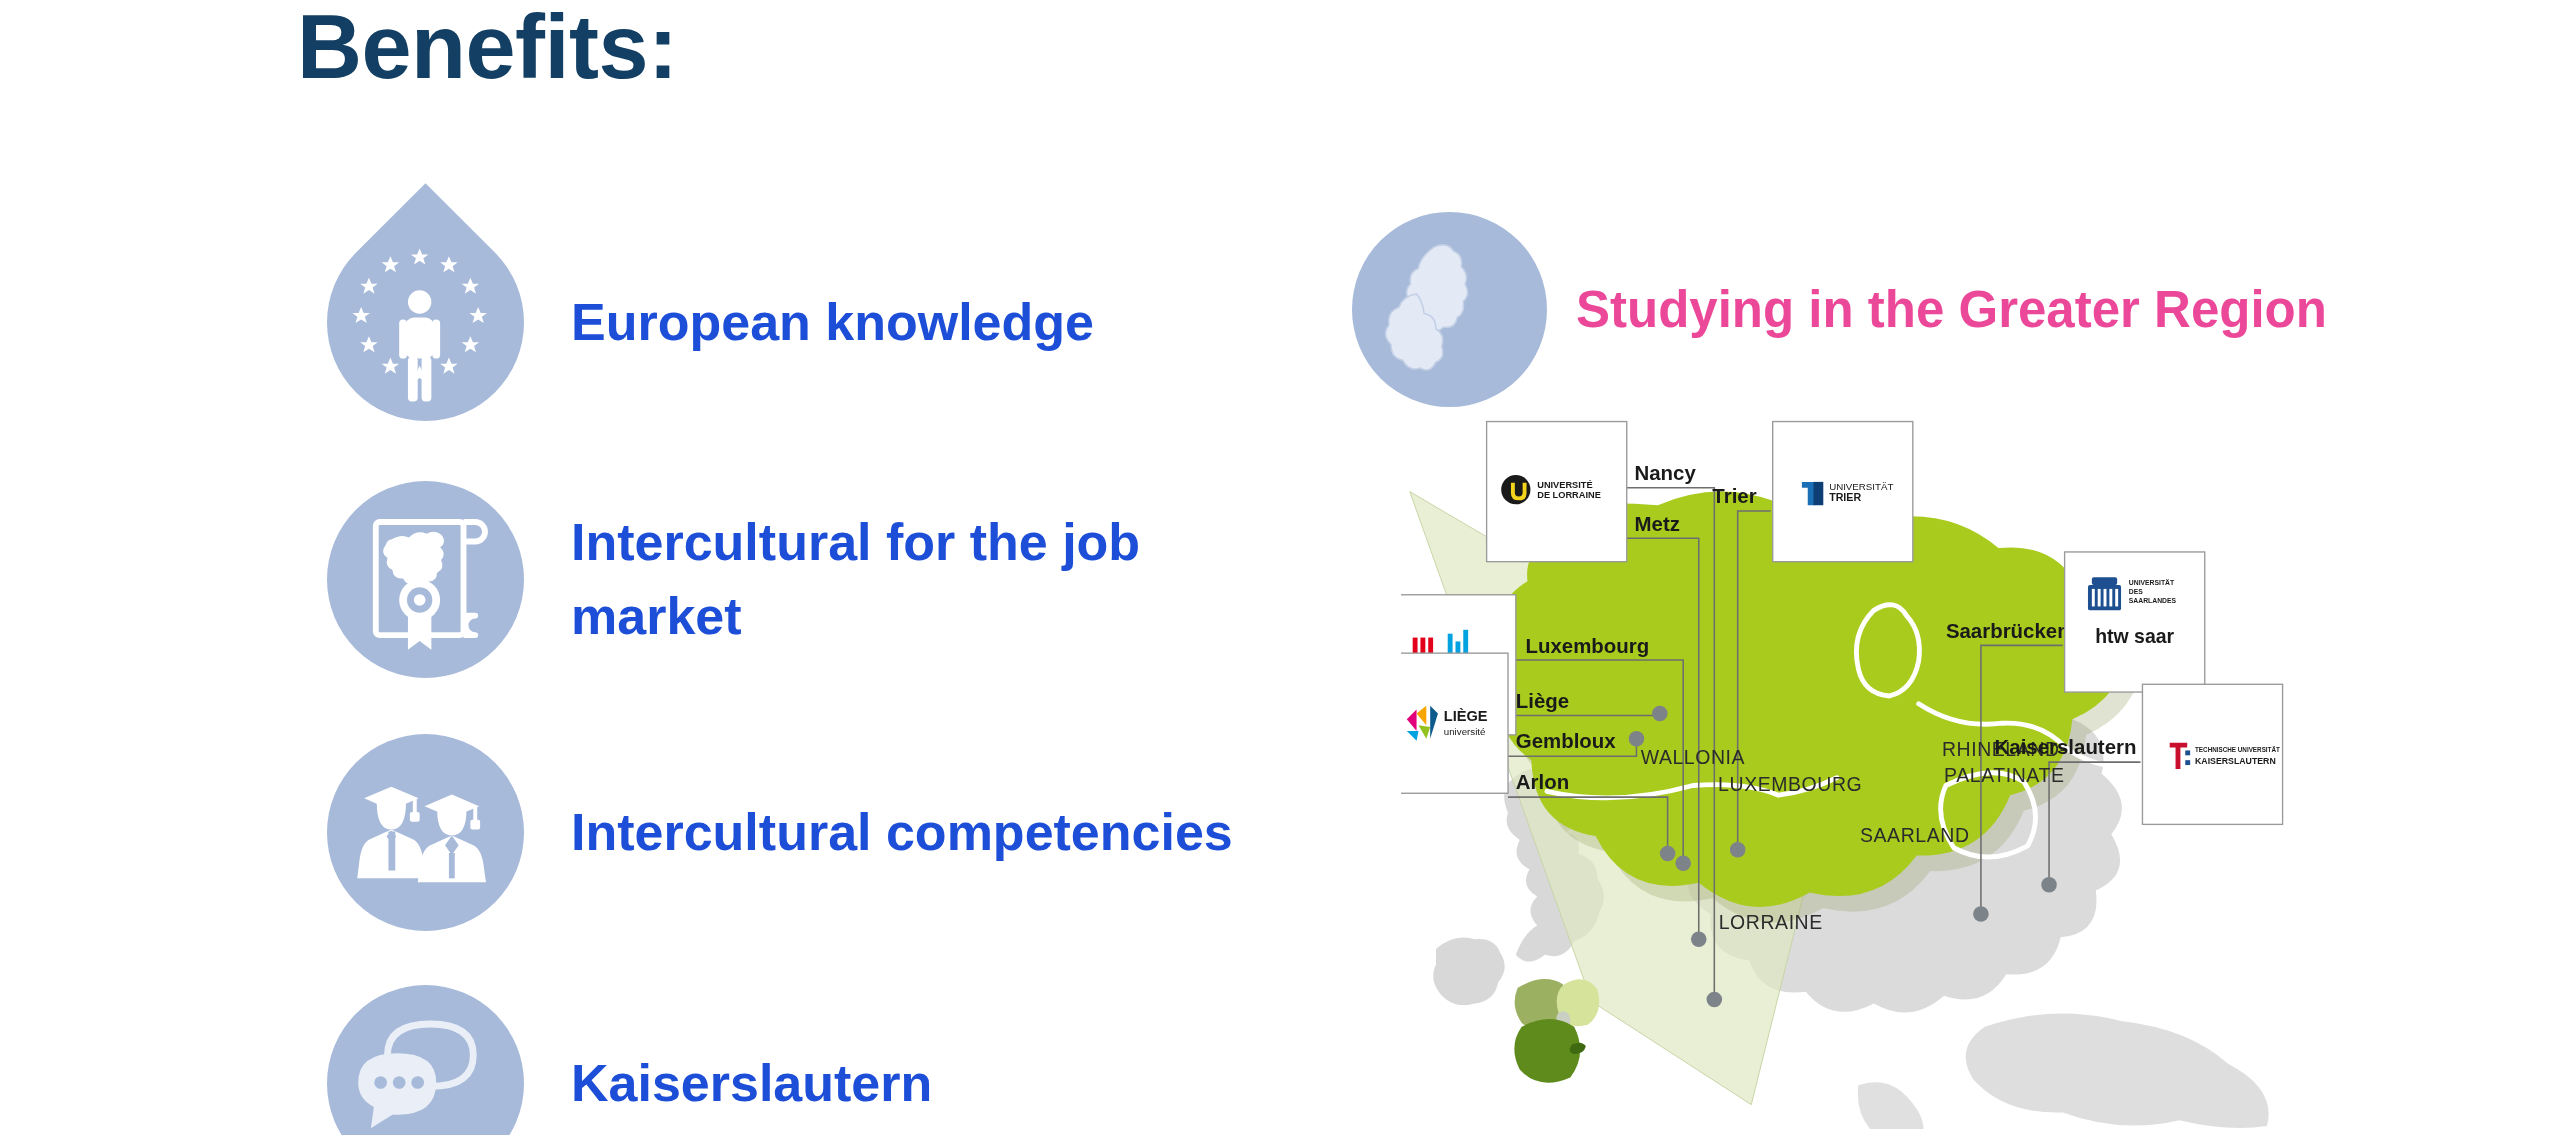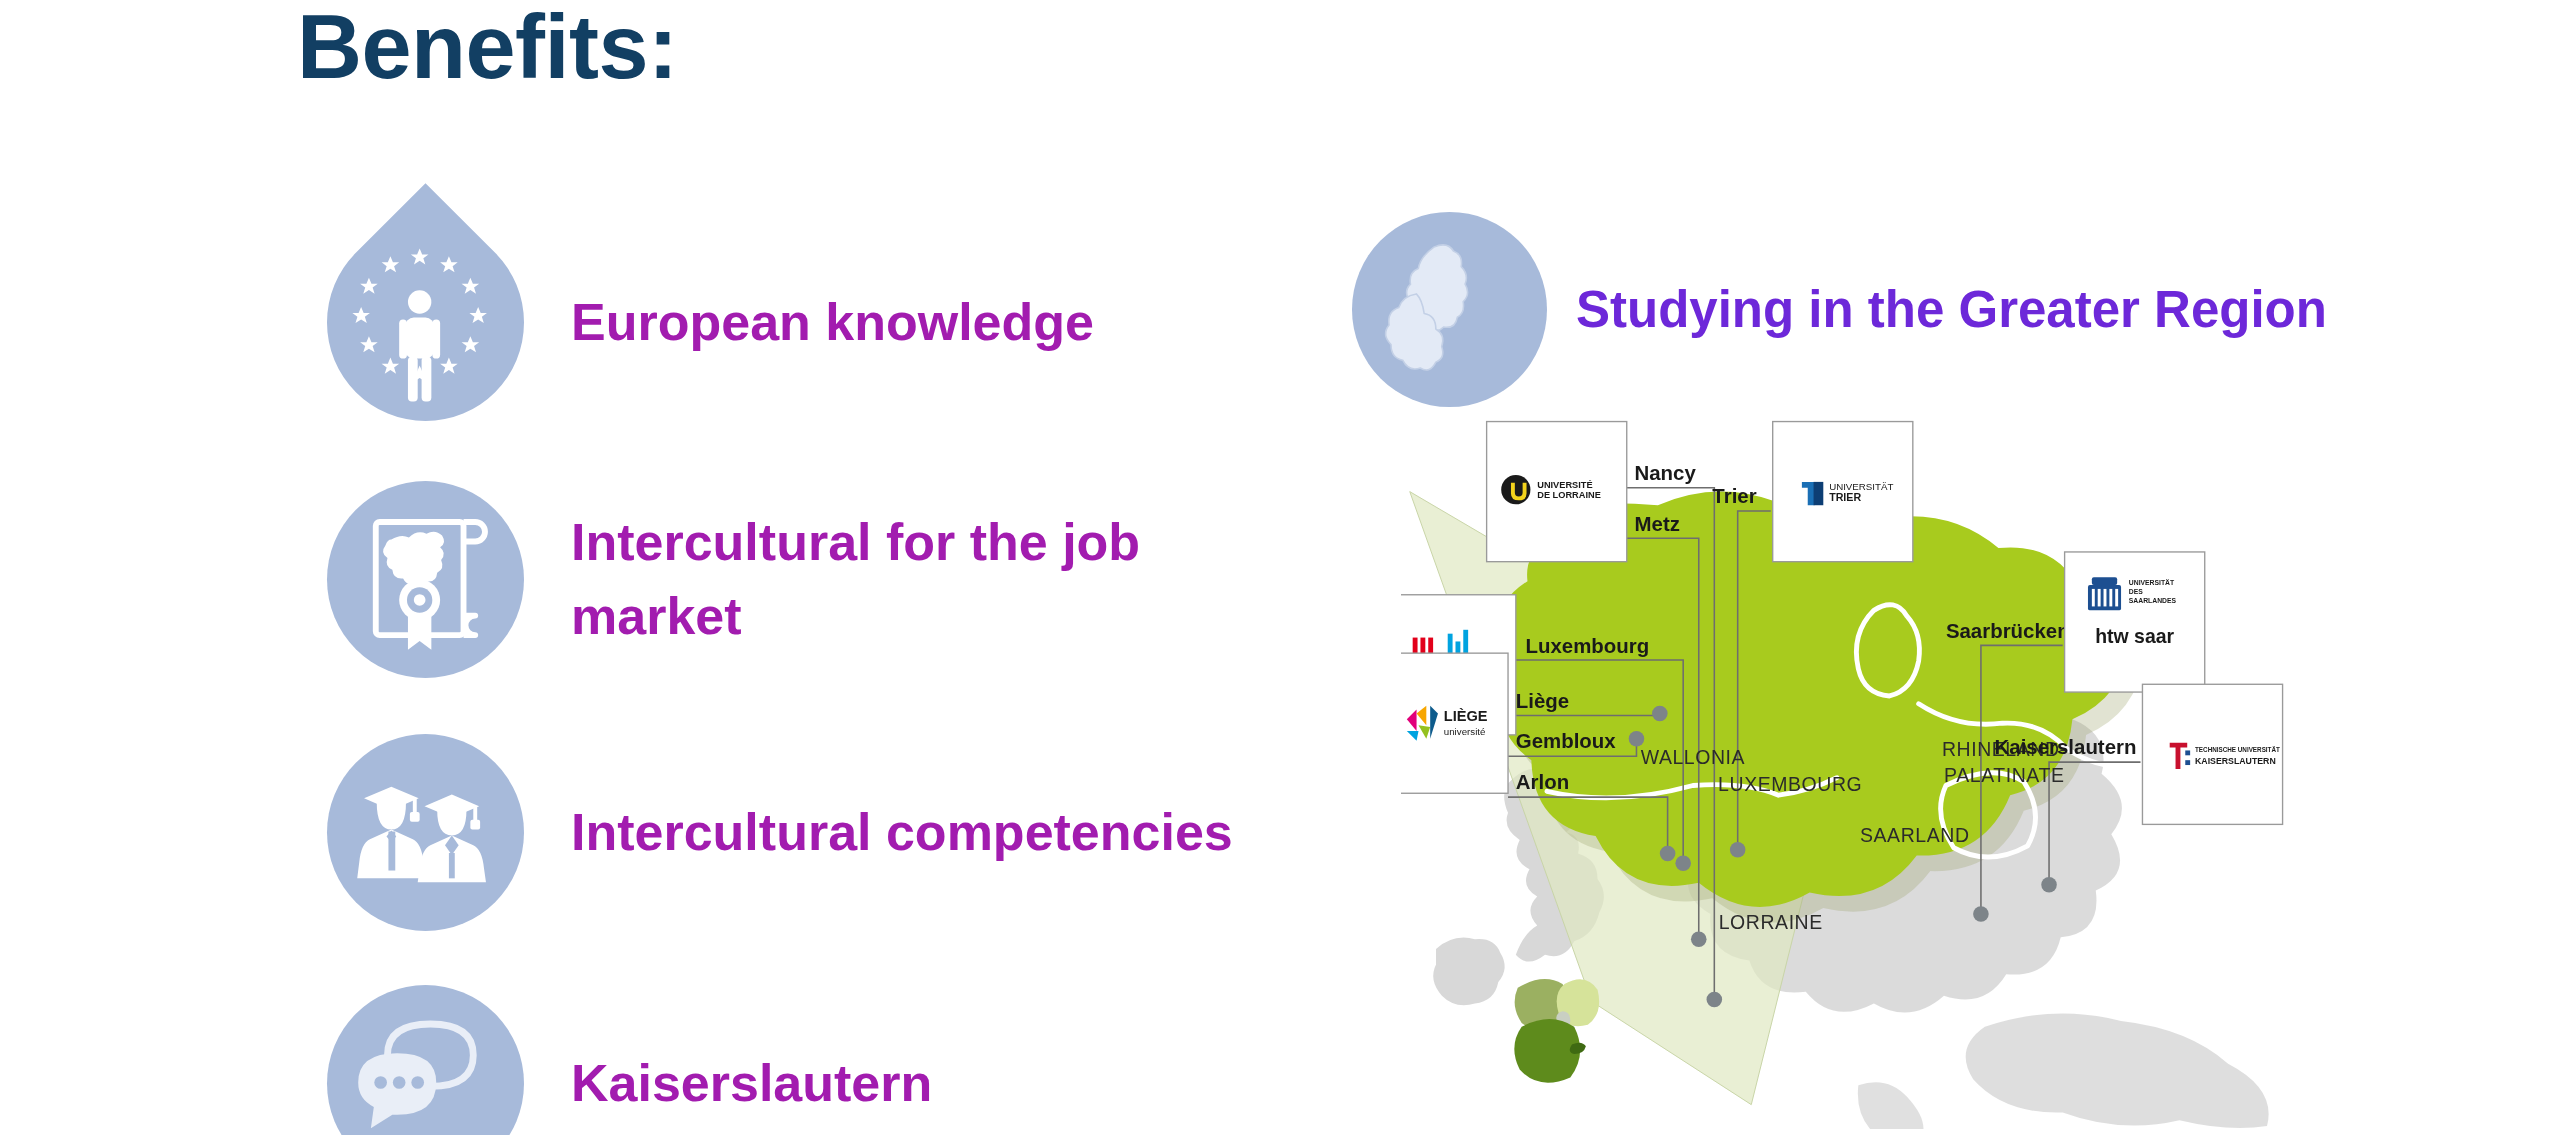--- a/index.html
+++ b/index.html
@@ -35,38 +35,38 @@
     background:#a7bada;border-radius:50%;
   }
   
   .badge.pin .disc{
     border-radius:50% 0 50% 50%;
     transform:rotate(-45deg);
   }
   .badge svg{position:absolute;inset:0;width:197px;height:197px;}
   .benefit-label{
     margin-left:47px;
-    font-size:52px;font-weight:bold;color:#a21caf;
+    font-size:52px;font-weight:bold;color:#1d4ed8;
     line-height:1.42;
     max-width:662px;
   }
 
   
   .right-col{position:absolute;left:1352px;top:212px;width:1167px;}
   .right-head{display:flex;align-items:center;}
   .globe{
     width:195px;height:195px;flex:0 0 195px;position:relative;
   }
   .globe .disc{
     position:absolute;inset:0;background:#a7bada;border-radius:50%;
   }
   .globe svg{position:absolute;inset:0;width:195px;height:195px;}
   .right-title{
     margin-left:29px;
-    font-size:51px;font-weight:bold;color:#6d28d9;
+    font-size:51px;font-weight:bold;color:#ec4899;
     white-space:nowrap;
   }
 
   
   .map-wrap{
     position:absolute;left:1401px;top:404px;
     width:1119px;height:725px;
   }
   .map-wrap svg{display:block;width:1119px;height:725px;}
 

